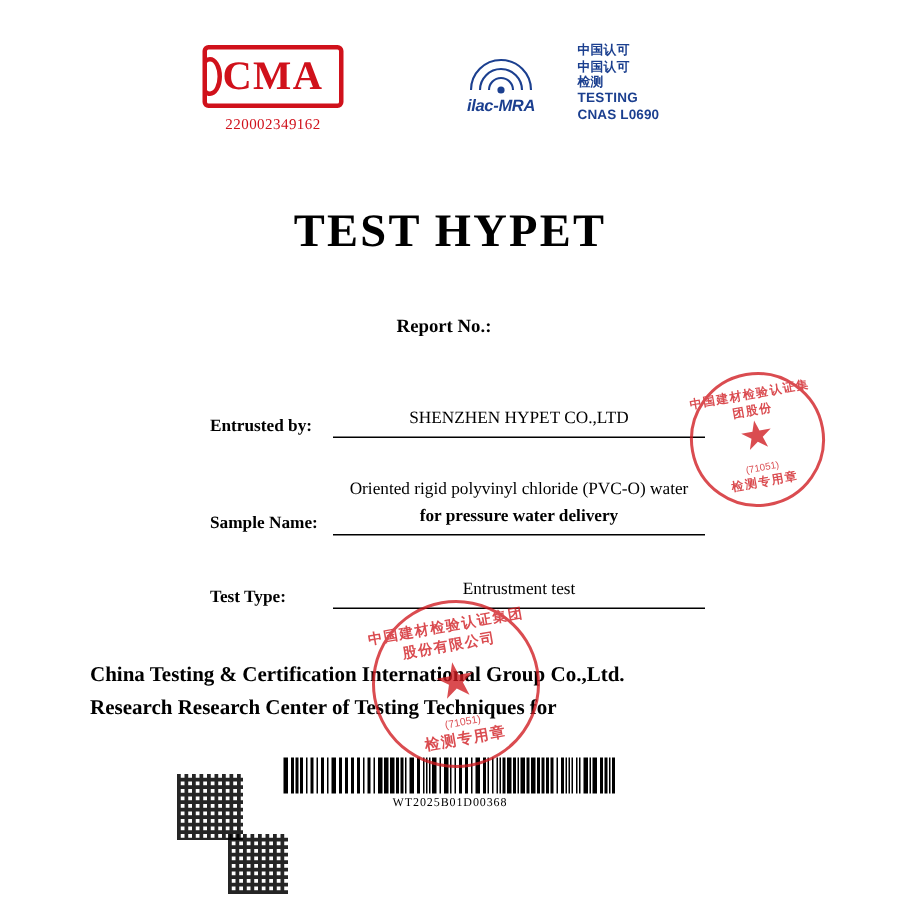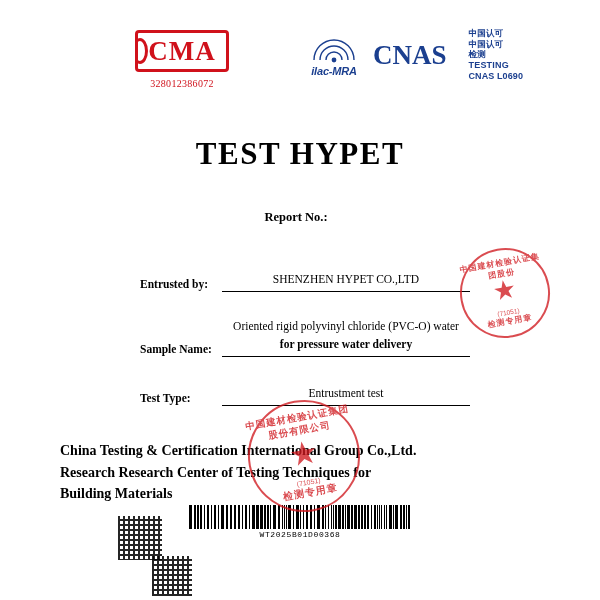--- a/index.html
+++ b/index.html
@@ -232,21 +232,21 @@
     align-items: stretch;
     justify-content: center;
     gap: 0;
   }
   .barcode-bars i {
     display: block;
     background: #000;
     height: 100%;
   }
   .barcode-text {
-    font-family: Liberation Mono, monospace;
+    font-family: Liberation Serif, serif;
     font-size: 8px;
     letter-spacing: 0.6px;
     margin-top: 1px;
   }
 
   
   .qr {
     position: absolute;
     width: 44px;
     height: 44px;
@@ -326,36 +326,35 @@
 
 <div class="page">
 
   <div class="header">
 
     <div class="cma-block">
       <div class="cma-badge">
         <div class="notch"></div>
         <div class="cma-text">CMA</div>
       </div>
-      <div class="cma-number">328012386072</div>
+      <div class="cma-number">220002349162</div>
     </div>
 
     <div class="cnas-block">
       <div class="ilac-mark">
         <svg class="arcs" width="52" height="30" viewBox="0 0 52 30">
           <g fill="none" stroke="#1b3f8f" stroke-width="1.4">
             <path d="M6 26 A 20 20 0 0 1 46 26"></path>
             <path d="M12 26 A 14 14 0 0 1 40 26"></path>
             <path d="M18 26 A 8 8 0 0 1 34 26"></path>
           </g>
           <circle cx="26" cy="26" r="2.4" fill="#1b3f8f"></circle>
         </svg>
         <div class="ilac-label">ilac-MRA</div>
       </div>
-      <div class="cnas-name">CNAS</div>
       <div class="cnas-text-block">
         <div class="cn">中国认可</div>
         <div class="cn">中国认可</div>
         <div class="cn">检测</div>
         <div class="en">TESTING</div>
         <div class="code">CNAS L0690</div>
       </div>
     </div>
   </div>
 
@@ -382,21 +381,20 @@
 
     <div class="field-row">
       <div class="field-label">Test Type:</div>
       <div class="field-value">Entrustment test</div>
     </div>
   </div>
 
   <div class="org">
     <div>China Testing &amp; Certification International Group Co.,Ltd.</div>
     <div>Research Research Center of Testing Techniques for</div>
-    <div>Building Materials</div>
   </div>
 
   <div class="seal seal-right">
     <div class="arc-top">中国建材检验认证集团股份</div>
     <div class="star">★</div>
     <div class="code">(71051)</div>
     <div class="arc-bottom">检测专用章</div>
   </div>
 
   <div class="seal seal-center">

